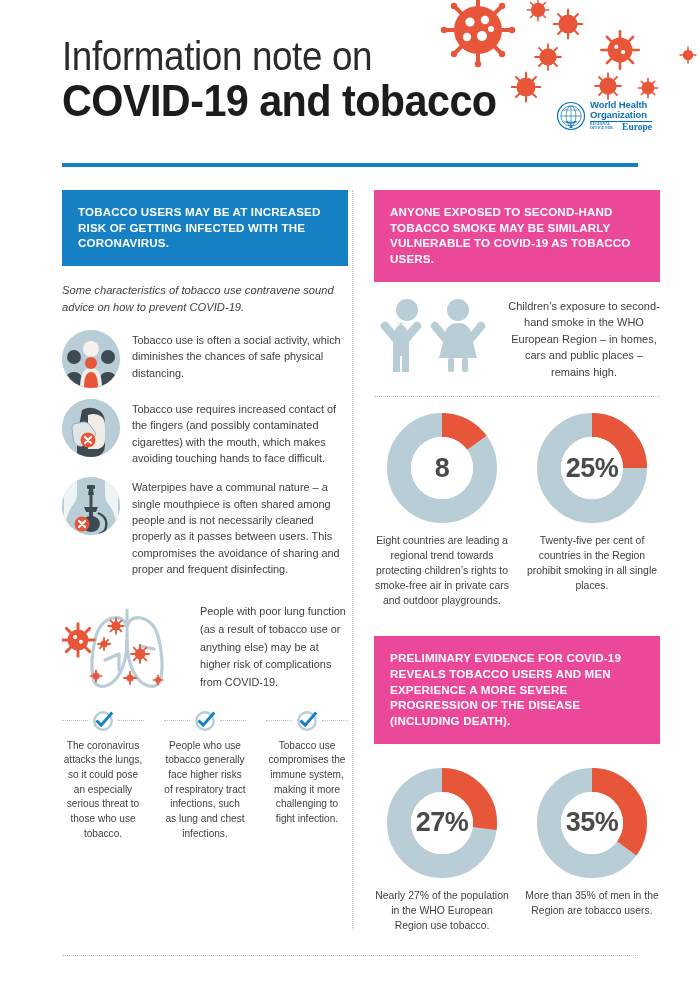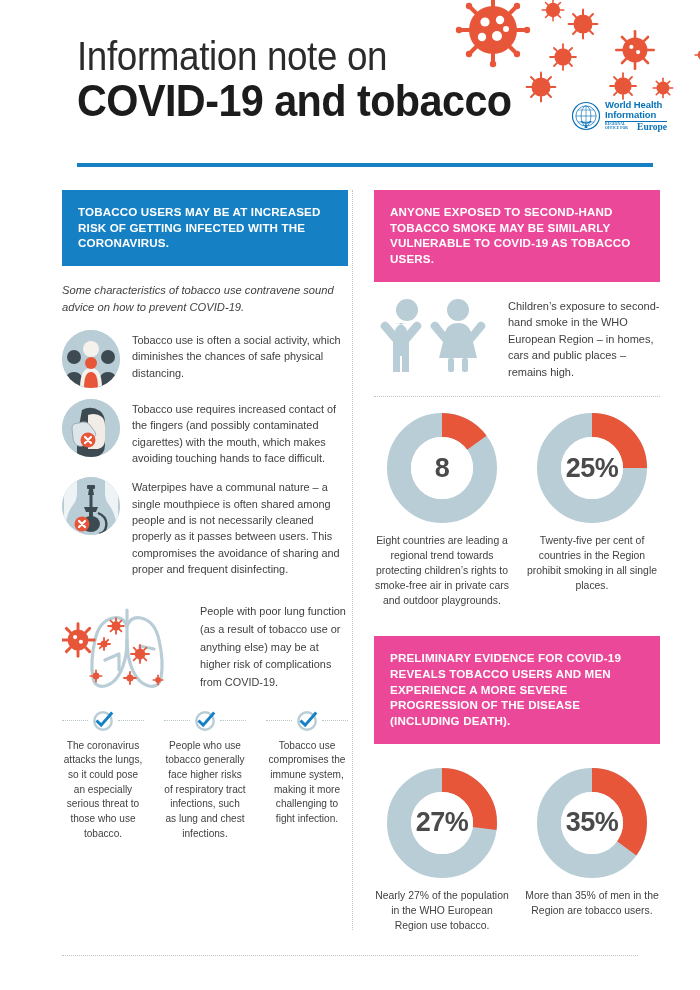--- a/index.html
+++ b/index.html
@@ -3,21 +3,21 @@
 <meta charset="utf-8">
 <style>
   * { box-sizing: border-box; margin: 0; padding: 0; }
   html, body {
     width: 700px; height: 990px;
     background: #ffffff;
     font-family: "Liberation Sans", sans-serif;
     color: #3b3b3b;
     overflow: hidden;
   }
-  .page { position: relative; width: 556px; height: 990px; background:#fff;padding-left:15px; }
+  .page { position: relative; width: 556px; height: 990px; background:#fff; }
 
   
   .header { position: relative; height: 176px; }
   .viruses { position: absolute; left: 430px; top: 0; width: 270px; height: 120px; }
   .title-wrap { position: absolute; left: 62px; top: 36px; }
   .title-line1 {
     font-family: "Liberation Sans Narrow", "Liberation Sans", sans-serif;
     font-size: 40px; font-weight: 400; color: #2b2b2b;
     letter-spacing: -0.4px; line-height: 1.0;
     transform: scaleX(0.92); transform-origin: left center;
@@ -69,21 +69,21 @@
   
   .bullets { margin-top: 14px; }
   .bullet { display: flex; gap: 12px; margin-bottom: 11px; align-items: flex-start; }
   .ico-circle {
     width: 58px; height: 58px; border-radius: 50%; background: #b9cdd6;
     flex: none; position: relative; overflow: hidden;
   }
   .bullet .btxt { font-size: 10.9px; line-height: 1.5; color: #3f3f3f; padding-top: 2px; }
 
   
-  .kids-row { display: flex; gap: 14px; align-items: flex-start; margin-top: 14px; }
+  .kids-row { display: flex; gap: 14px; align-items: flex-start; margin-top: 14px; text-align: center; }
   .kids { width: 120px; height: 76px; flex: none; }
   .kids-text { font-size: 11px; line-height: 1.5; color: #3f3f3f; padding-top: 2px; }
 
   .dotted-sep { border-top: 1px dotted #b9c6cc; margin: 16px 0 0 0; height: 0; }
 
   
   .donuts { display: flex; gap: 14px; margin-top: 16px; }
   .donut-block { width: 136px; text-align: center; }
   .donut { width: 110px; height: 110px; margin: 0 auto; position: relative; }
   .donut-label {
@@ -274,21 +274,21 @@
         <ellipse cx="20" cy="20" rx="6.5" ry="13.5" fill="none" stroke="#0a72b8" stroke-width="0.9"></ellipse>
         <line x1="6.5" y1="20" x2="33.5" y2="20" stroke="#0a72b8" stroke-width="0.9"></line>
         <line x1="9" y1="12" x2="31" y2="12" stroke="#0a72b8" stroke-width="0.7"></line>
         <line x1="9" y1="28" x2="31" y2="28" stroke="#0a72b8" stroke-width="0.7"></line>
         <path d="M20 7 L20 33" stroke="#0a72b8" stroke-width="0.8"></path>
         <path d="M20 30 L18 36 L22 36 Z" fill="#0a72b8"></path>
         <path d="M13 27 q7 5 14 0" fill="none" stroke="#0a72b8" stroke-width="1.4"></path>
       </svg>
       <div class="who-text">
         <div class="l1">World Health</div>
-        <div class="l2">Information</div>
+        <div class="l2">Organization</div>
         <div class="who-rule"></div>
         <div class="who-bottom">
           <span class="who-ro">REGIONAL OFFICE FOR</span>
           <span class="who-eu">Europe</span>
         </div>
       </div>
     </div>
 
     <div class="header-rule"></div>
   </div>

